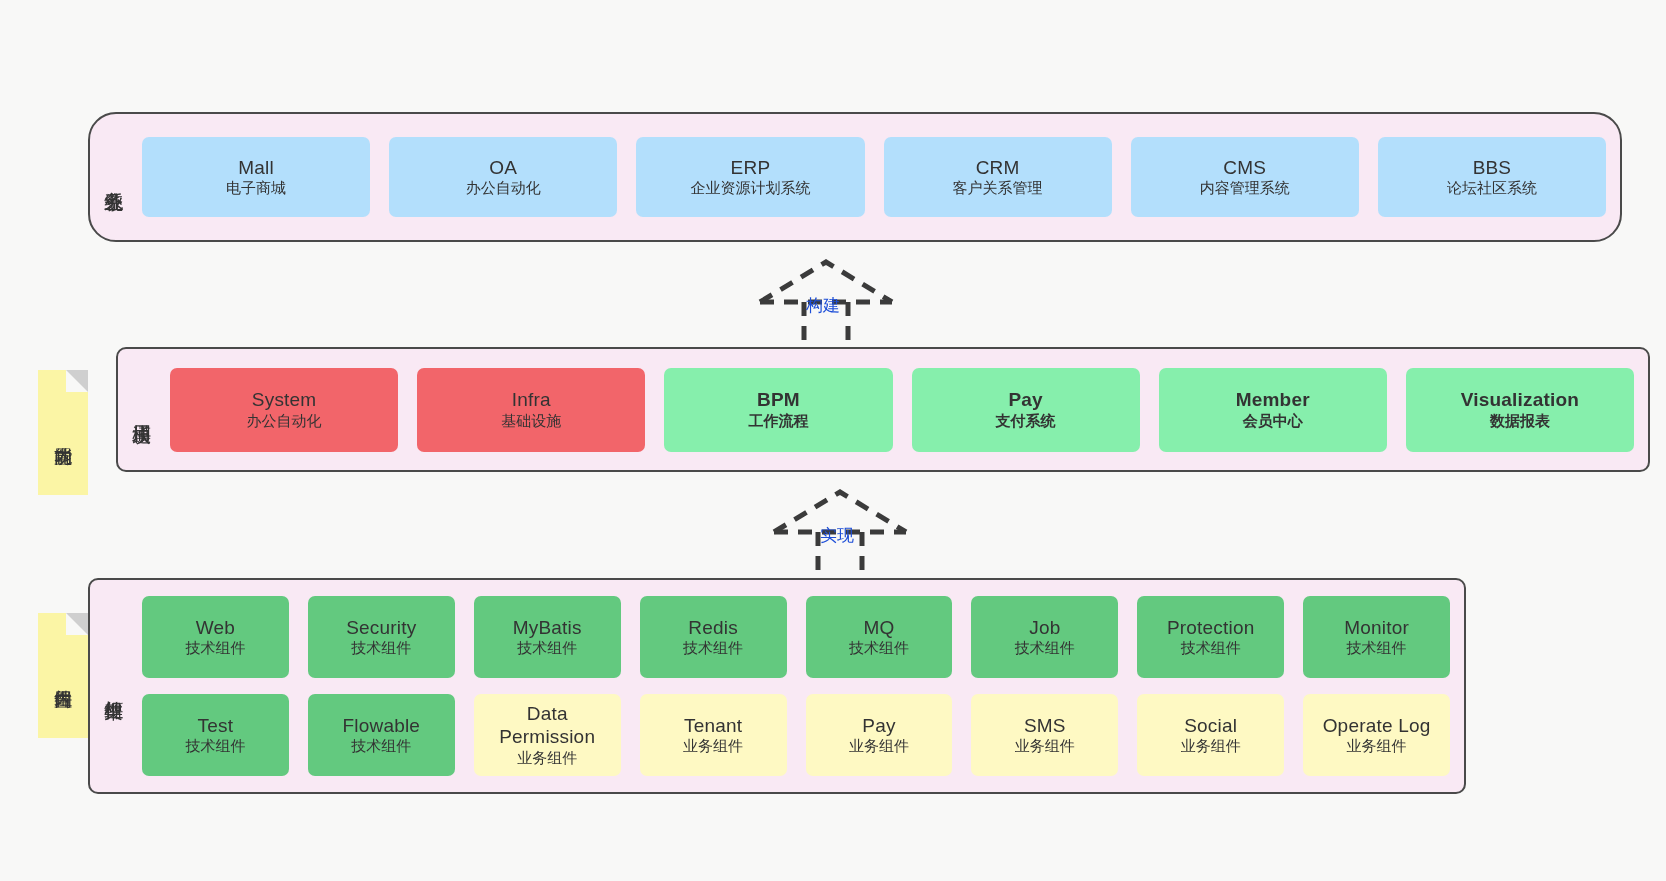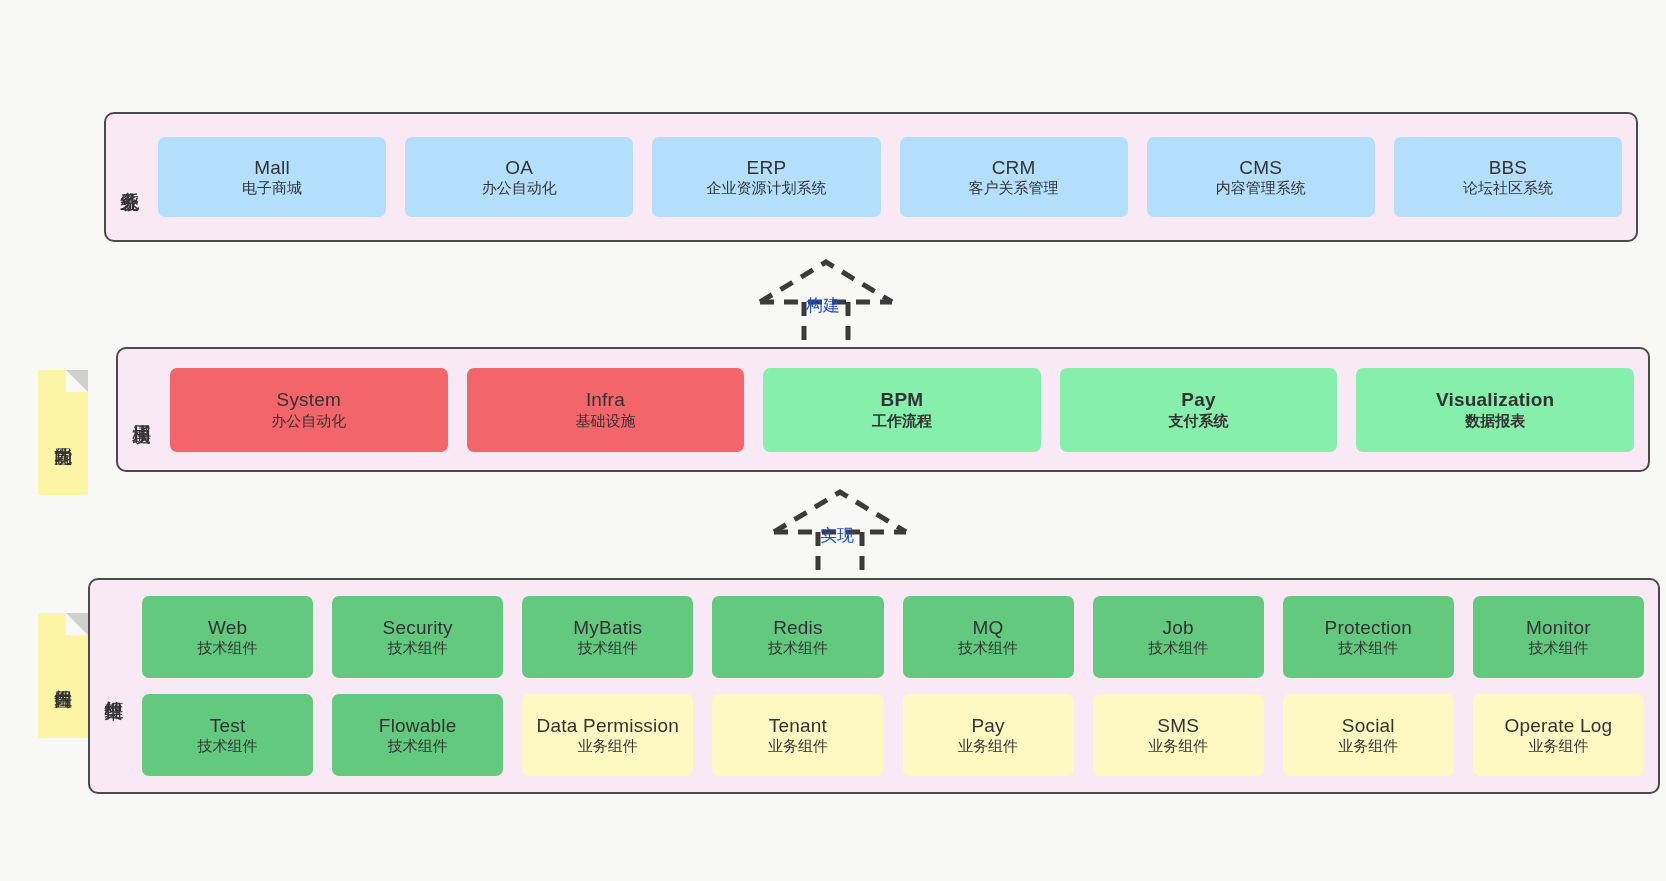--- a/index.html
+++ b/index.html
@@ -114,21 +114,21 @@
     background:transparent;
     white-space:nowrap;
     user-select:none;
   }
 </style>
 </head>
 <body>
 
 <div class="canvas">
 
-  <div class="band h-top" style="left:104px;top:112px;width:1534px;height:130px;">
+  <div class="band h-top" style="left:88px;top:112px;width:1534px;height:130px;border-radius:28px;">
     <div class="band-label">业务系统</div>
     <div class="band-body">
       <div class="row">
         <div class="card c-blue">
           <div class="t">Mall</div>
           <div class="s">电子商城</div>
         </div>
         <div class="card c-blue">
           <div class="t">OA</div>
           <div class="s">办公自动化</div>
@@ -179,40 +179,44 @@
         </div>
         <div class="card c-pink">
           <div class="t">BPM</div>
           <div class="s">工作流程</div>
         </div>
         <div class="card c-pink">
           <div class="t">Pay</div>
           <div class="s">支付系统</div>
         </div>
         <div class="card c-pink">
+          <div class="t">Member</div>
+          <div class="s">会员中心</div>
+        </div>
+        <div class="card c-pink">
           <div class="t">Visualization</div>
           <div class="s">数据报表</div>
         </div>
       </div>
     </div>
   </div>
 
   <div class="connector" style="left:772px;top:488px;width:140px;height:90px;">
     <svg width="140" height="90" viewBox="0 0 140 90" fill="none">
       <path d="M2 44 L68 4 L134 44" stroke="#3b3b3b" stroke-width="5" stroke-dasharray="14 10" stroke-linecap="butt" fill="none"></path>
       <path d="M2 44 L134 44" stroke="#3b3b3b" stroke-width="5" stroke-dasharray="14 10" fill="none"></path>
       <path d="M46 44 L46 90" stroke="#3b3b3b" stroke-width="5" stroke-dasharray="14 10" fill="none"></path>
       <path d="M90 44 L90 90" stroke="#3b3b3b" stroke-width="5" stroke-dasharray="14 10" fill="none"></path>
     </svg>
     <span class="conn-label" style="left:48px;top:36px;">实现</span>
   </div>
 
   <div class="note" style="left:38px;top:613px;width:50px;height:125px;">内置组件</div>
 
-  <div class="band h-bot" style="left:88px;top:578px;width:1572px;height:216px;">
+  <div class="band h-bot" style="left:88px;top:578px;width:1378px;height:216px;">
     <div class="band-label">框架组件</div>
     <div class="band-body">
 
       <div class="row">
         <div class="card c-green">
           <div class="t">Web</div>
           <div class="s">技术组件</div>
         </div>
         <div class="card c-green">
           <div class="t">Security</div>

